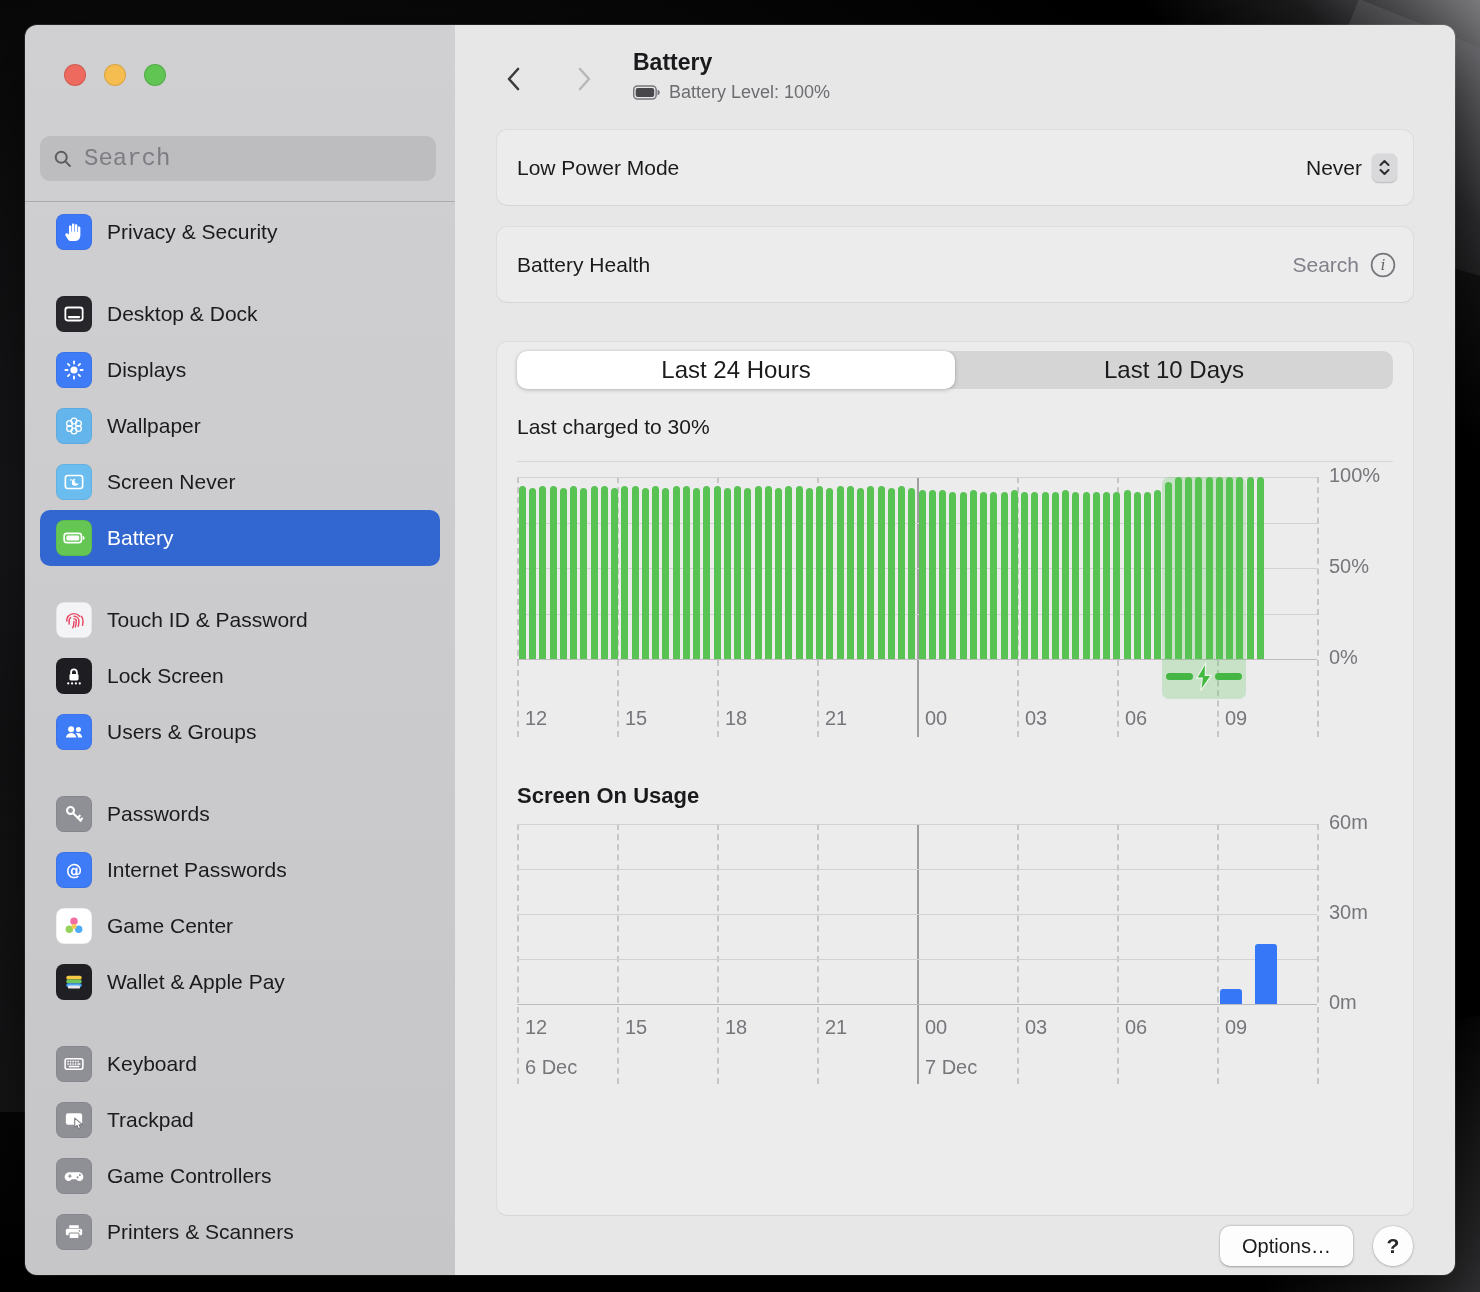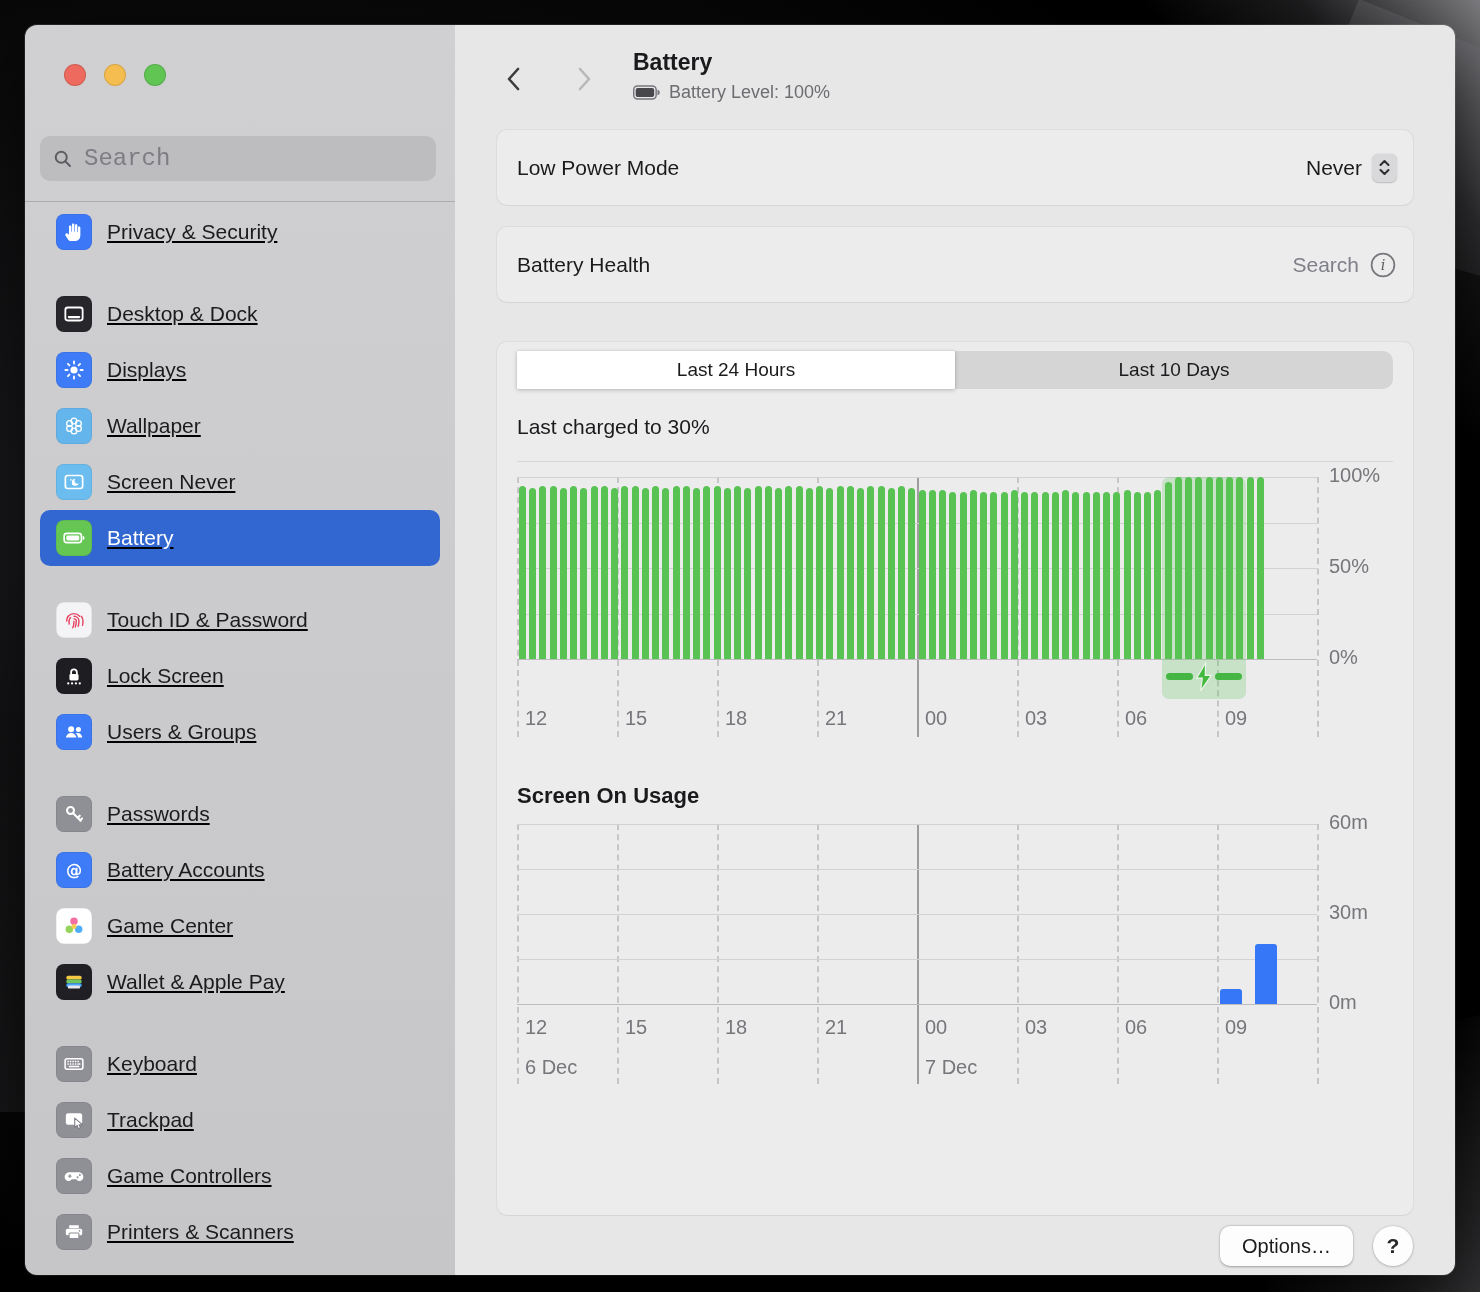--- a/index.html
+++ b/index.html
@@ -20,21 +20,21 @@
   .traffic{position:absolute;top:39px;left:39px;display:flex;gap:18px;}
   .dot{width:22px;height:22px;border-radius:50%;box-shadow:inset 0 0 0 1px rgba(0,0,0,.12);}
   .search{position:absolute;left:15px;top:111px;width:396px;height:45px;border-radius:10px;
     background:rgba(0,0,0,.085);display:flex;align-items:center;padding:0 12px;box-sizing:border-box;gap:8px;}
   .search svg{width:22px;height:22px;flex:0 0 22px;}
   .search input{flex:1;border:none;background:transparent;outline:none;font-size:24px;color:#2b2b2e;
     font-family:Liberation Mono, monospace;}
   .search input::placeholder{color:#7d7d83;}
   .side-divider{position:absolute;left:0;top:176px;width:100%;height:1px;background:#ablosab;}
   .side-divider{background:#ababae;}
-  .side-list{position:absolute;top:177px;left:0;right:0;bottom:0;overflow:hidden;padding-top:2px;text-decoration:underline;}
+  .side-list{position:absolute;top:177px;left:0;right:0;bottom:0;overflow:hidden;padding-top:2px;}
   .side-group{margin-bottom:26px;}
   .side-item{height:56px;margin:0 15px;border-radius:10px;display:flex;align-items:center;padding-left:16px;box-sizing:border-box;}
   .side-item.selected{background:#3267d1;}
   .side-item.selected .side-label{color:#fff;}
   .side-icon{width:36px;height:36px;border-radius:8px;flex:0 0 36px;display:flex;align-items:center;justify-content:center;
     box-shadow:inset 0 0 0 0.5px rgba(0,0,0,.12);}
   .side-icon svg{width:24px;height:24px;}
   .side-label{margin-left:15px;font-size:21px;color:#1b1b1d;white-space:nowrap;}
 
   
@@ -54,21 +54,21 @@
   .row-right{display:flex;align-items:center;gap:10px;}
   .row-value{font-size:21px;color:#1b1b1d;}
   .row-value.dim{color:#80808a;}
   .stepper{width:25px;height:28px;border-radius:6.5px;background:#d9d9db;box-shadow:0 0.5px 1.5px rgba(0,0,0,.22);
     display:flex;align-items:center;justify-content:center;cursor:pointer;}
   .info-btn{width:28px;height:28px;cursor:pointer;}
   .gap22{height:22px;} .gap40{height:40px;}
 
   .big-card{height:873px;padding:0 20px;overflow:hidden;}
   .segmented{margin-top:9px;height:38px;border-radius:10px;background:#d5d5d6;display:flex;position:relative;}
-  .tab{flex:1;display:flex;align-items:center;justify-content:center;font-size:19px;color:#1b1b1d;cursor:pointer;border-radius:1px;}
+  .tab{flex:1;display:flex;align-items:center;justify-content:center;font-size:24px;color:#1b1b1d;cursor:pointer;border-radius:10px;}
   .tab.active{background:#fff;box-shadow:0 1px 4px rgba(0,0,0,.22), 0 0 0 0.5px rgba(0,0,0,.05);}
   .charged-title{margin-top:26px;font-size:21px;color:#1b1b1d;}
   .charged-time{margin-top:11px;font-size:18px;color:#85858b;}
   .hdivider{margin-top:22px;height:1px;background:#d7d7d8;}
   .chart-title{margin-top:29px;font-size:22px;font-weight:700;color:#1a1a1c;}
 
   .chart-wrap{position:relative;margin-top:15px;}
   .chart-wrap.battery{height:277px;}
   .chart-wrap.screen{height:260px;}
   .plot{position:absolute;left:0;top:0;width:800px;}
@@ -247,21 +247,21 @@
                 </svg>
               </span>
               <span class="side-label">Passwords</span>
             </div>
             <div class="side-item">
               <span class="side-icon" style="background: rgb(62, 123, 246);">
                 <svg viewBox="0 0 20 20">
                   <text x="10" y="14.6" text-anchor="middle" font-size="13.5" font-weight="bold" fill="#fff" font-family="DejaVu Sans, sans-serif">@</text>
                 </svg>
               </span>
-              <span class="side-label">Battery Accounts</span>
+              <span class="side-label">Internet Passwords</span>
             </div>
             <div class="side-item">
               <span class="side-icon" style="background: rgb(255, 255, 255);">
                 <svg viewBox="0 0 20 20">
                   <g opacity="0.92">
                     <circle cx="10" cy="6.1" r="3.1" fill="#f2639b"></circle>
                     <circle cx="6.1" cy="12.7" r="3.1" fill="#8ed04d"></circle>
                     <circle cx="13.9" cy="12.7" r="3.1" fill="#41a6f6"></circle>
                     <circle cx="10" cy="10.5" r="2.1" fill="#f7c844"></circle>
                   </g>

